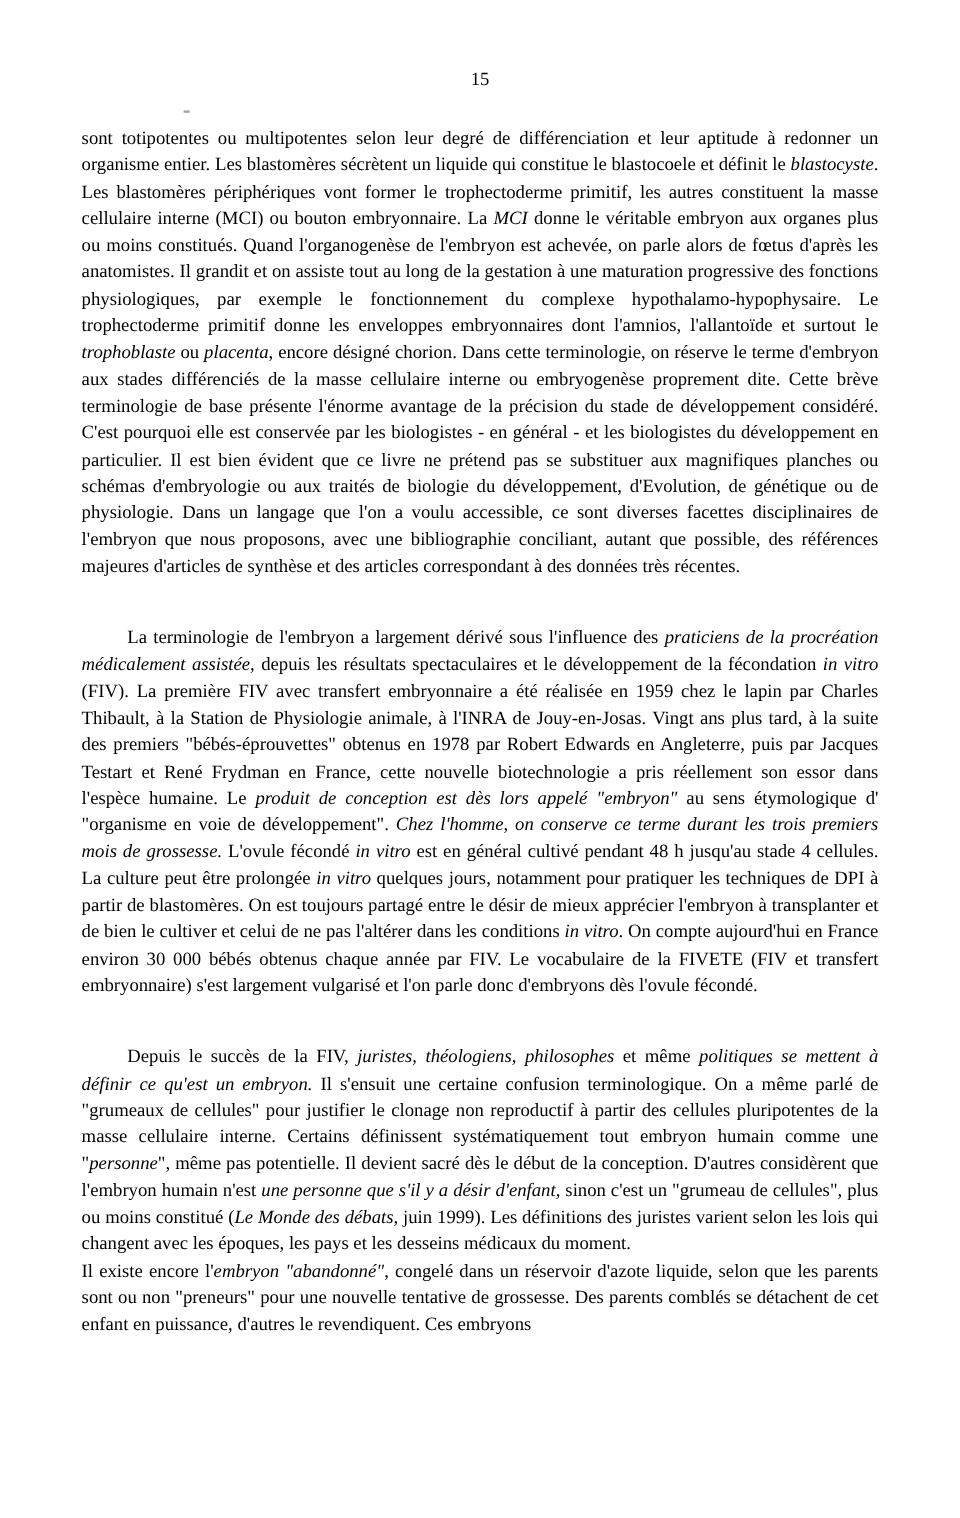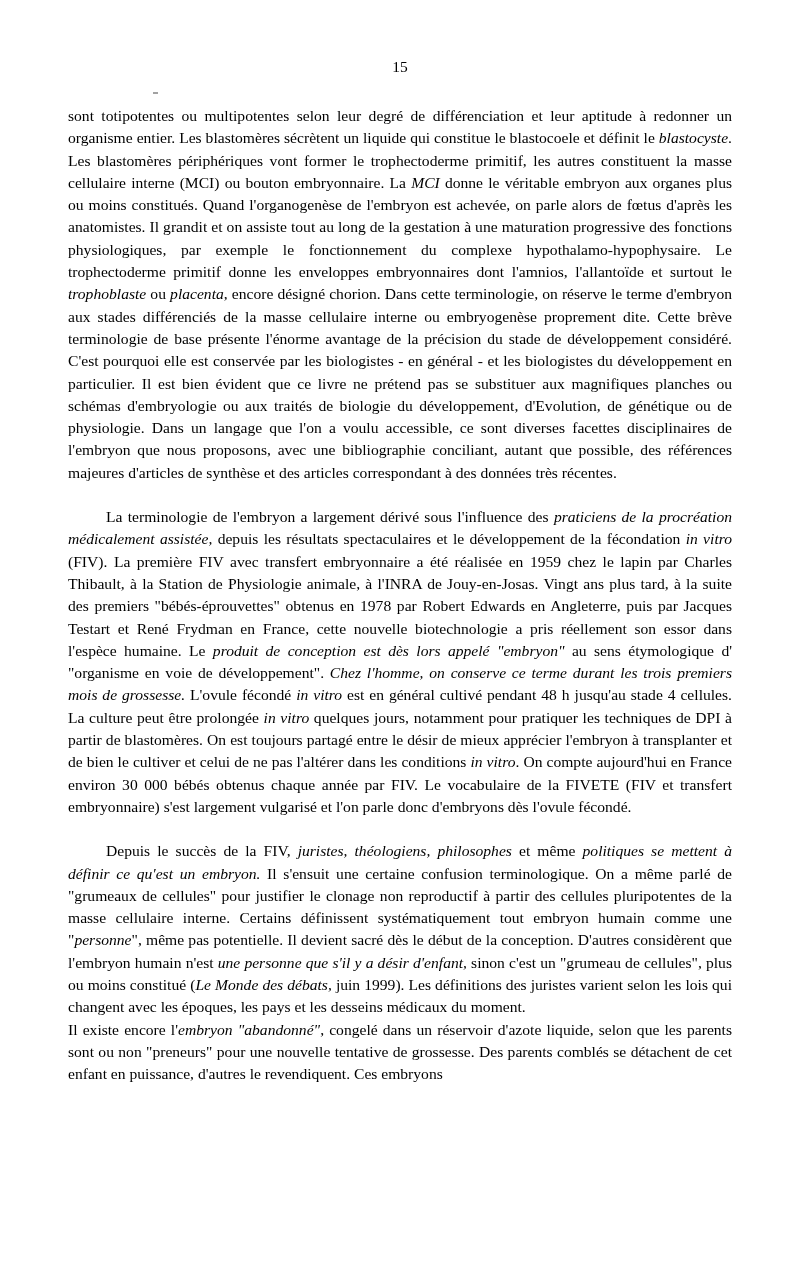--- a/index.html
+++ b/index.html
@@ -42,21 +42,21 @@
     font-size: 15.6px;
     line-height: 1.43;
     text-align: justify;
     text-justify: inter-word;
     font-family: "Liberation Serif", serif;
   }
   p.indent {
     text-indent: 38px;
   }
   p.gap {
-    margin-top: 22px;
+    margin-top: 37px;
   }
   i {
   }
   .stray-mark {
     position: absolute;
     top: 92px;
     left: 153px;
     width: 5px;
     height: 2px;
     background: #555;

